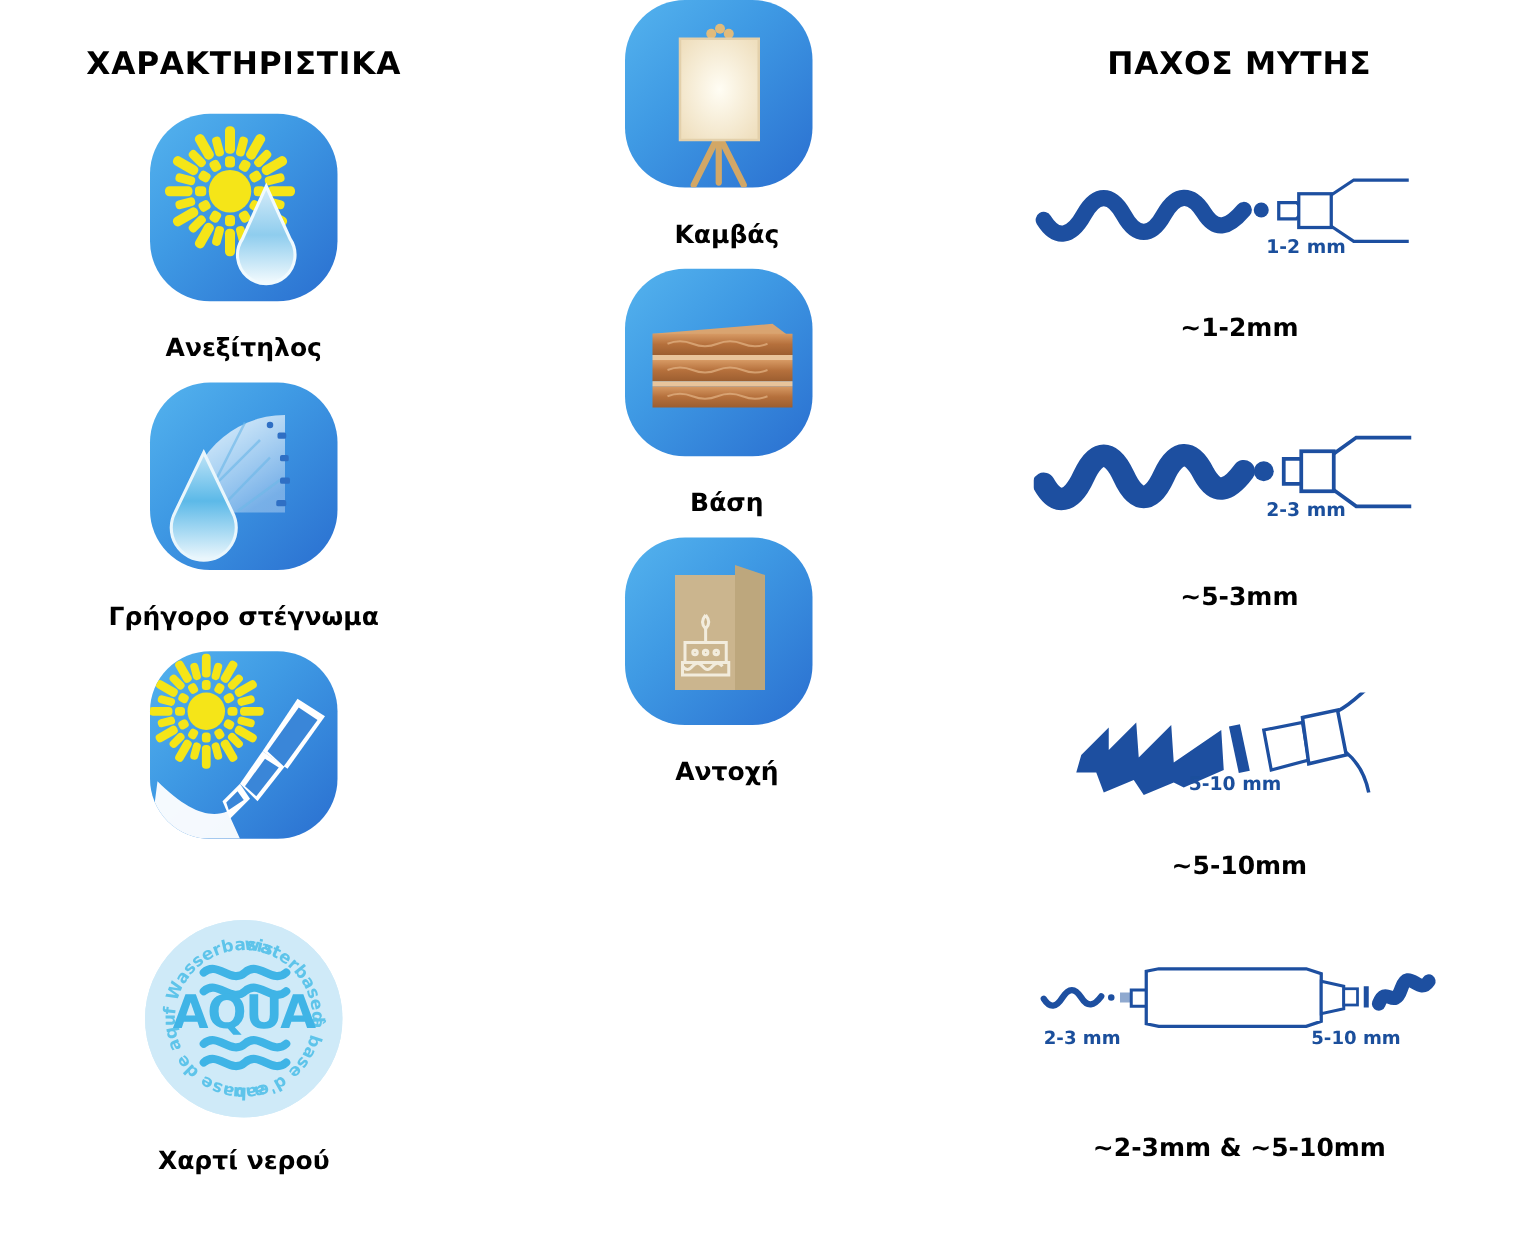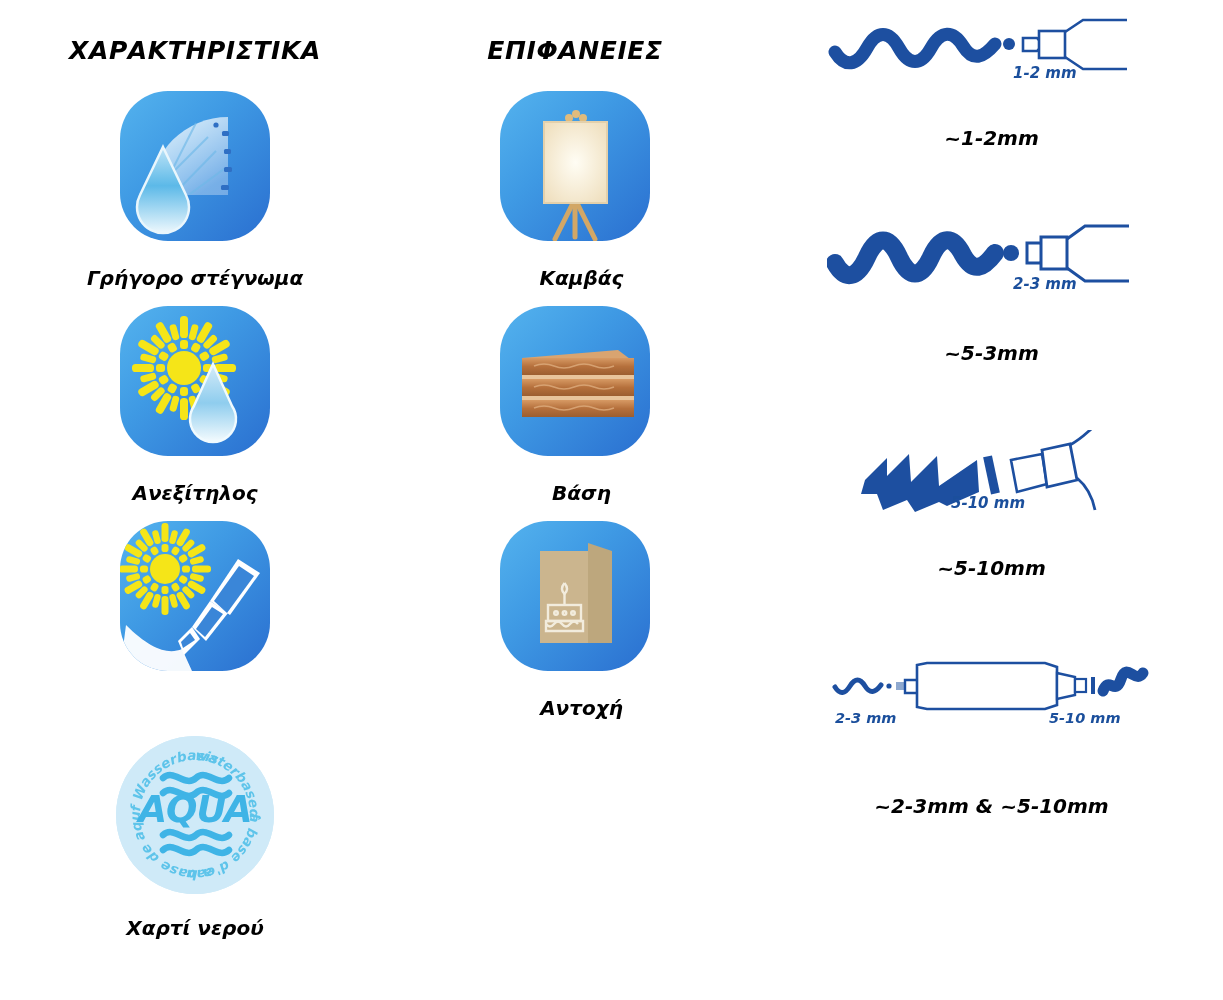--- a/index.html
+++ b/index.html
@@ -11,21 +11,20 @@
     width: 1223px; height: 1000px;
     font-family: "DejaVu Sans", "Liberation Sans", sans-serif;
     color: #000000;
     overflow: hidden;
   }
   .board {
     position: relative;
     width: 1223px; height: 816px;
     display: grid;
     grid-template-columns: 390px 370px 463px;
-    font-style: italic;
   }
   .column {
     display: flex;
     flex-direction: column;
     align-items: center;
   }
   .col-header {
     font-size: 25px;
     font-weight: bold;
     letter-spacing: 0.6px;
@@ -61,21 +60,21 @@
   .c2 .cell-label { margin-top: 25px; margin-left: 13px; }
   
   .aqua {
     width: 158px; height: 158px;
     border-radius: 50%;
     background: #cfeaf8;
     position: relative;
   }
 
   
-  .c3 .cell { height: 215px; justify-content: flex-start; }
+  .c3 .cell { height: 215px; justify-content: center; }
   .nib-art { width: 330px; height: 120px; position: relative; }
   .c3 .cell-label { margin-top: 6px; }
   .c3 .cell.dual .cell-label { margin-top: 29px; }
 
   .mm {
     fill: #1b4f9c;
     font-family: "DejaVu Sans", "Liberation Sans", sans-serif;
     font-size: 15px;
     font-weight: bold;
   }
@@ -86,20 +85,123 @@
     font-weight: bold;
   }
 </style>
 </head>
 <body>
 
 <div class="board">
 
   <div class="column c1">
     <div class="col-header">ΧΑΡΑΚΤΗΡΙΣΤΙΚΑ</div>
+
+    <div class="cell">
+      <div class="tile">
+        <svg width="150" height="150" viewBox="0 0 150 150">
+          <defs>
+            <linearGradient id="dropG2" x1="0" y1="0" x2="0" y2="1">
+              <stop offset="0" stop-color="#d6ecf9"></stop>
+              <stop offset="0.5" stop-color="#8fcdee"></stop>
+              <stop offset="1" stop-color="#f4fbfe"></stop>
+            </linearGradient>
+          </defs>
+          <g transform="translate(64,62)" fill="#f5e518">
+            <circle r="17"></circle>
+            <g>
+              <rect x="-4" y="-52" width="8" height="22" rx="3.6"></rect>
+              <rect x="-4" y="-28" width="8" height="9" rx="3"></rect>
+              <g transform="rotate(30)">
+                  <rect x="-4" y="-52" width="8" height="22" rx="3.6"></rect>
+                  <rect x="-4" y="-28" width="8" height="9" rx="3"></rect>
+                </g>
+              <g transform="rotate(60)">
+                  <rect x="-4" y="-52" width="8" height="22" rx="3.6"></rect>
+                  <rect x="-4" y="-28" width="8" height="9" rx="3"></rect>
+                </g>
+              <g transform="rotate(90)">
+                  <rect x="-4" y="-52" width="8" height="22" rx="3.6"></rect>
+                  <rect x="-4" y="-28" width="8" height="9" rx="3"></rect>
+                </g>
+              <g transform="rotate(120)">
+                  <rect x="-4" y="-52" width="8" height="22" rx="3.6"></rect>
+                  <rect x="-4" y="-28" width="8" height="9" rx="3"></rect>
+                </g>
+              <g transform="rotate(150)">
+                  <rect x="-4" y="-52" width="8" height="22" rx="3.6"></rect>
+                  <rect x="-4" y="-28" width="8" height="9" rx="3"></rect>
+                </g>
+              <g transform="rotate(180)">
+                  <rect x="-4" y="-52" width="8" height="22" rx="3.6"></rect>
+                  <rect x="-4" y="-28" width="8" height="9" rx="3"></rect>
+                </g>
+              <g transform="rotate(210)">
+                  <rect x="-4" y="-52" width="8" height="22" rx="3.6"></rect>
+                  <rect x="-4" y="-28" width="8" height="9" rx="3"></rect>
+                </g>
+              <g transform="rotate(240)">
+                  <rect x="-4" y="-52" width="8" height="22" rx="3.6"></rect>
+                  <rect x="-4" y="-28" width="8" height="9" rx="3"></rect>
+                </g>
+              <g transform="rotate(270)">
+                  <rect x="-4" y="-52" width="8" height="22" rx="3.6"></rect>
+                  <rect x="-4" y="-28" width="8" height="9" rx="3"></rect>
+                </g>
+              <g transform="rotate(300)">
+                  <rect x="-4" y="-52" width="8" height="22" rx="3.6"></rect>
+                  <rect x="-4" y="-28" width="8" height="9" rx="3"></rect>
+                </g>
+              <g transform="rotate(330)">
+                  <rect x="-4" y="-52" width="8" height="22" rx="3.6"></rect>
+                  <rect x="-4" y="-28" width="8" height="9" rx="3"></rect>
+                </g>
+              <g transform="rotate(15)">
+                  <rect x="-3.5" y="-45" width="7" height="16" rx="3.2"></rect>
+                </g>
+              <g transform="rotate(45)">
+                  <rect x="-3.5" y="-45" width="7" height="16" rx="3.2"></rect>
+                </g>
+              <g transform="rotate(75)">
+                  <rect x="-3.5" y="-45" width="7" height="16" rx="3.2"></rect>
+                </g>
+              <g transform="rotate(105)">
+                  <rect x="-3.5" y="-45" width="7" height="16" rx="3.2"></rect>
+                </g>
+              <g transform="rotate(135)">
+                  <rect x="-3.5" y="-45" width="7" height="16" rx="3.2"></rect>
+                </g>
+              <g transform="rotate(165)">
+                  <rect x="-3.5" y="-45" width="7" height="16" rx="3.2"></rect>
+                </g>
+              <g transform="rotate(195)">
+                  <rect x="-3.5" y="-45" width="7" height="16" rx="3.2"></rect>
+                </g>
+              <g transform="rotate(225)">
+                  <rect x="-3.5" y="-45" width="7" height="16" rx="3.2"></rect>
+                </g>
+              <g transform="rotate(255)">
+                  <rect x="-3.5" y="-45" width="7" height="16" rx="3.2"></rect>
+                </g>
+              <g transform="rotate(285)">
+                  <rect x="-3.5" y="-45" width="7" height="16" rx="3.2"></rect>
+                </g>
+              <g transform="rotate(315)">
+                  <rect x="-3.5" y="-45" width="7" height="16" rx="3.2"></rect>
+                </g>
+              <g transform="rotate(345)">
+                  <rect x="-3.5" y="-45" width="7" height="16" rx="3.2"></rect>
+                </g>
+            </g>
+          </g>
+          <path d="M93,58 L112,100 A23,23 0 1 1 74,100 Z" fill="url(#dropG2)" stroke="#f0fafe" stroke-width="2.5"></path>
+        </svg>
+      </div>
+      <div class="cell-label">Ανεξίτηλος</div>
+    </div>
 
     <div class="cell">
       <div class="tile">
         <svg width="150" height="150" viewBox="0 0 150 150">
           <defs>
             <linearGradient id="fanA" x1="0" y1="0" x2="0.6" y2="1">
               <stop offset="0" stop-color="#ffffff" stop-opacity="0.95"></stop>
               <stop offset="1" stop-color="#ffffff" stop-opacity="0.35"></stop>
             </linearGradient>
             <linearGradient id="dropG" x1="0" y1="0" x2="0" y2="1">
@@ -126,123 +228,20 @@
           </g>
           <path d="M43,56 L66,104 A26,26 0 1 1 20,104 Z" fill="url(#dropG)" stroke="#e9f6fc" stroke-width="2.5"></path>
         </svg>
       </div>
       <div class="cell-label">Γρήγορο στέγνωμα</div>
     </div>
 
     <div class="cell">
       <div class="tile">
         <svg width="150" height="150" viewBox="0 0 150 150">
-          <defs>
-            <linearGradient id="dropG2" x1="0" y1="0" x2="0" y2="1">
-              <stop offset="0" stop-color="#d6ecf9"></stop>
-              <stop offset="0.5" stop-color="#8fcdee"></stop>
-              <stop offset="1" stop-color="#f4fbfe"></stop>
-            </linearGradient>
-          </defs>
-          <g transform="translate(64,62)" fill="#f5e518">
-            <circle r="17"></circle>
-            <g>
-              <rect x="-4" y="-52" width="8" height="22" rx="3.6"></rect>
-              <rect x="-4" y="-28" width="8" height="9" rx="3"></rect>
-              <g transform="rotate(30)">
-                  <rect x="-4" y="-52" width="8" height="22" rx="3.6"></rect>
-                  <rect x="-4" y="-28" width="8" height="9" rx="3"></rect>
-                </g>
-              <g transform="rotate(60)">
-                  <rect x="-4" y="-52" width="8" height="22" rx="3.6"></rect>
-                  <rect x="-4" y="-28" width="8" height="9" rx="3"></rect>
-                </g>
-              <g transform="rotate(90)">
-                  <rect x="-4" y="-52" width="8" height="22" rx="3.6"></rect>
-                  <rect x="-4" y="-28" width="8" height="9" rx="3"></rect>
-                </g>
-              <g transform="rotate(120)">
-                  <rect x="-4" y="-52" width="8" height="22" rx="3.6"></rect>
-                  <rect x="-4" y="-28" width="8" height="9" rx="3"></rect>
-                </g>
-              <g transform="rotate(150)">
-                  <rect x="-4" y="-52" width="8" height="22" rx="3.6"></rect>
-                  <rect x="-4" y="-28" width="8" height="9" rx="3"></rect>
-                </g>
-              <g transform="rotate(180)">
-                  <rect x="-4" y="-52" width="8" height="22" rx="3.6"></rect>
-                  <rect x="-4" y="-28" width="8" height="9" rx="3"></rect>
-                </g>
-              <g transform="rotate(210)">
-                  <rect x="-4" y="-52" width="8" height="22" rx="3.6"></rect>
-                  <rect x="-4" y="-28" width="8" height="9" rx="3"></rect>
-                </g>
-              <g transform="rotate(240)">
-                  <rect x="-4" y="-52" width="8" height="22" rx="3.6"></rect>
-                  <rect x="-4" y="-28" width="8" height="9" rx="3"></rect>
-                </g>
-              <g transform="rotate(270)">
-                  <rect x="-4" y="-52" width="8" height="22" rx="3.6"></rect>
-                  <rect x="-4" y="-28" width="8" height="9" rx="3"></rect>
-                </g>
-              <g transform="rotate(300)">
-                  <rect x="-4" y="-52" width="8" height="22" rx="3.6"></rect>
-                  <rect x="-4" y="-28" width="8" height="9" rx="3"></rect>
-                </g>
-              <g transform="rotate(330)">
-                  <rect x="-4" y="-52" width="8" height="22" rx="3.6"></rect>
-                  <rect x="-4" y="-28" width="8" height="9" rx="3"></rect>
-                </g>
-              <g transform="rotate(15)">
-                  <rect x="-3.5" y="-45" width="7" height="16" rx="3.2"></rect>
-                </g>
-              <g transform="rotate(45)">
-                  <rect x="-3.5" y="-45" width="7" height="16" rx="3.2"></rect>
-                </g>
-              <g transform="rotate(75)">
-                  <rect x="-3.5" y="-45" width="7" height="16" rx="3.2"></rect>
-                </g>
-              <g transform="rotate(105)">
-                  <rect x="-3.5" y="-45" width="7" height="16" rx="3.2"></rect>
-                </g>
-              <g transform="rotate(135)">
-                  <rect x="-3.5" y="-45" width="7" height="16" rx="3.2"></rect>
-                </g>
-              <g transform="rotate(165)">
-                  <rect x="-3.5" y="-45" width="7" height="16" rx="3.2"></rect>
-                </g>
-              <g transform="rotate(195)">
-                  <rect x="-3.5" y="-45" width="7" height="16" rx="3.2"></rect>
-                </g>
-              <g transform="rotate(225)">
-                  <rect x="-3.5" y="-45" width="7" height="16" rx="3.2"></rect>
-                </g>
-              <g transform="rotate(255)">
-                  <rect x="-3.5" y="-45" width="7" height="16" rx="3.2"></rect>
-                </g>
-              <g transform="rotate(285)">
-                  <rect x="-3.5" y="-45" width="7" height="16" rx="3.2"></rect>
-                </g>
-              <g transform="rotate(315)">
-                  <rect x="-3.5" y="-45" width="7" height="16" rx="3.2"></rect>
-                </g>
-              <g transform="rotate(345)">
-                  <rect x="-3.5" y="-45" width="7" height="16" rx="3.2"></rect>
-                </g>
-            </g>
-          </g>
-          <path d="M93,58 L112,100 A23,23 0 1 1 74,100 Z" fill="url(#dropG2)" stroke="#f0fafe" stroke-width="2.5"></path>
-        </svg>
-      </div>
-      <div class="cell-label">Ανεξίτηλος</div>
-    </div>
-
-    <div class="cell">
-      <div class="tile">
-        <svg width="150" height="150" viewBox="0 0 150 150">
           <g transform="translate(45,48)" fill="#f5e518">
             <circle r="15"></circle>
             <g>
               <rect x="-3.5" y="-46" width="7" height="19" rx="3.2"></rect>
               <rect x="-3.5" y="-25" width="7" height="8" rx="2.8"></rect>
               <g transform="rotate(30)">
                   <rect x="-3.5" y="-46" width="7" height="19" rx="3.2"></rect>
                   <rect x="-3.5" y="-25" width="7" height="8" rx="2.8"></rect>
                 </g>
               <g transform="rotate(60)">
@@ -366,21 +365,20 @@
             <path d="M47,114 C58,104 69,124 80,114 C91,104 102,124 113,114"></path>
           </g>
           <text x="79" y="86" text-anchor="middle" fill="#3fb4e6" font-size="37" font-weight="bold" font-family="'DejaVu Sans','Liberation Sans',sans-serif" letter-spacing="-1">AQUA</text>
         </svg>
       </div>
       <div class="cell-label" style="margin-top:22px;">Χαρτί νερού</div>
     </div>
   </div>
 
   <div class="column c2">
-    <div class="col-header">ΕΠΙΦΑΝΕΙΕΣ</div>
 
     <div class="cell">
       <div class="tile">
         <svg width="150" height="150" viewBox="0 0 150 150">
           <defs>
             <radialGradient id="canvasG" cx="0.5" cy="0.5" r="0.65">
               <stop offset="0" stop-color="#fffdf4"></stop>
               <stop offset="1" stop-color="#efdfbe"></stop>
             </radialGradient>
           </defs>
@@ -443,20 +441,21 @@
             <circle cx="64.5" cy="92" r="1.8"></circle>
             <circle cx="73" cy="92" r="1.8"></circle>
           </g>
         </svg>
       </div>
       <div class="cell-label">Αντοχή</div>
     </div>
   </div>
 
   <div class="column c3">
+    <div class="col-header">ΠΑΧΟΣ ΜΥΤΗΣ</div>
 
     <div class="cell">
       <div class="nib-art">
         <svg width="330" height="120" viewBox="0 0 330 120">
           <path d="M8,52 C18,68 30,66 40,48 C50,30 62,30 72,48 C82,66 94,66 104,48 C114,30 126,30 136,46 C146,62 156,58 168,44" stroke="#1d4fa0" stroke-width="13" fill="none" stroke-linecap="round"></path>
           <circle cx="182" cy="44" r="6" fill="#1d4fa0"></circle>
           <path d="M196,38 h14 a8,8 0 0 1 0,13 h-14 z" fill="#ffffff" stroke="#1d4fa0" stroke-width="2.6"></path>
           <rect x="212" y="31" width="26" height="27" fill="#ffffff" stroke="#1d4fa0" stroke-width="2.6"></rect>
           <path d="M238,32 L256,20 L300,20" fill="none" stroke="#1d4fa0" stroke-width="2.6"></path>
           <path d="M238,57 L256,69 L300,69" fill="none" stroke="#1d4fa0" stroke-width="2.6"></path>

